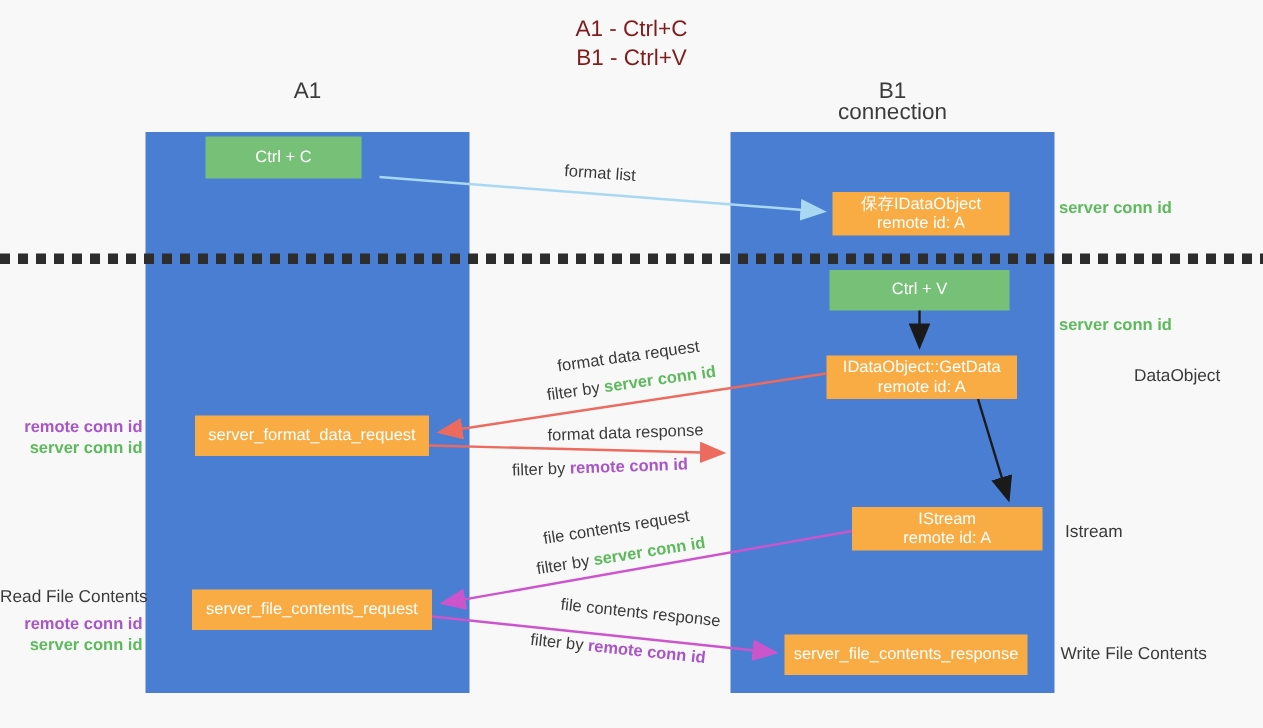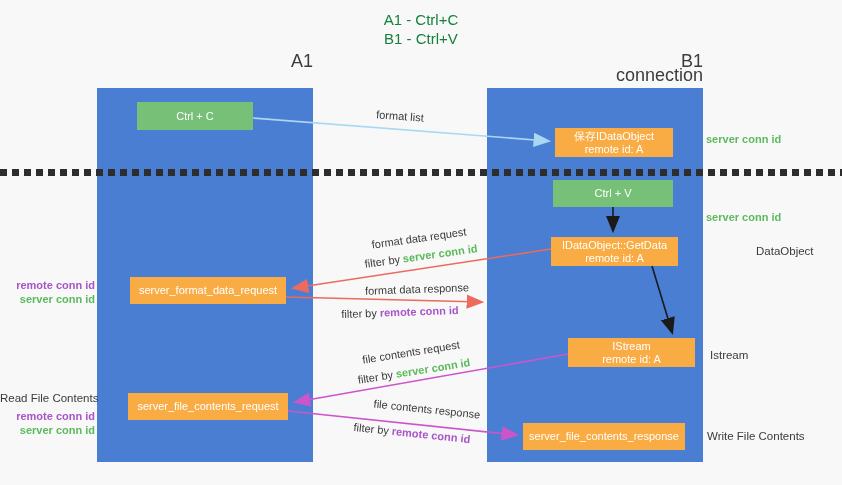--- a/index.html
+++ b/index.html
@@ -4,23 +4,23 @@
 <style>
   html,body{margin:0;padding:0;background:#f8f8f8;}
   .canvas{
     position:relative;width:842px;height:485px;overflow:hidden;
     background:#f8f8f8;
     font-family:"Liberation Sans", sans-serif;
     color:#3a3a3a;
   }
   .abs{position:absolute;}
   
-  .title{left:0;top:10px;width:842px;text-align:center;font-size:15px;line-height:19px;color:#15803d;}
+  .title{left:0;top:10px;width:842px;text-align:center;font-size:15px;line-height:19px;color:#7f1d1d;}
   
-  .ll-head{top:54px;width:216px;text-align:right;font-size:18px;line-height:14px;color:#3c3c3c;}
+  .ll-head{top:54px;width:216px;text-align:center;font-size:15px;line-height:14px;color:#3c3c3c;}
   
   .column{top:88px;width:216px;height:374px;background:#4a7ed2;}
   
   .dotted{left:0;top:169px;width:842px;height:7px;z-index:6;
     background:repeating-linear-gradient(90deg,#2d2d2d 0 7px,transparent 7px 12px);}
   
   .node{z-index:4;display:flex;flex-direction:column;align-items:center;justify-content:center;
     color:#fff;font-size:11px;line-height:13px;text-align:center;white-space:nowrap;}
   .green{background:#77c077;}
   .orange{background:#f9ac44;}
@@ -77,21 +77,21 @@
     </defs>
     <line x1="253" y1="118" x2="548" y2="141" stroke="#a8d8f2" stroke-width="1.6" marker-end="url(#m-blue)"></line>
     <line x1="613" y1="207" x2="613" y2="230" stroke="#1a1a1a" stroke-width="1.6" marker-end="url(#m-black)"></line>
     <line x1="551" y1="249" x2="294" y2="288" stroke="#ec6a5e" stroke-width="1.6" marker-end="url(#m-red)"></line>
     <line x1="286" y1="297" x2="481" y2="302" stroke="#ec6a5e" stroke-width="1.6" marker-end="url(#m-red)"></line>
     <line x1="652" y1="266" x2="672" y2="332" stroke="#1a1a1a" stroke-width="1.6" marker-end="url(#m-black)"></line>
     <line x1="568" y1="354" x2="296" y2="402" stroke="#cc55cc" stroke-width="1.6" marker-end="url(#m-magenta)"></line>
     <line x1="288" y1="411" x2="516" y2="435" stroke="#cc55cc" stroke-width="1.6" marker-end="url(#m-magenta)"></line>
   </svg>
 
-  <div class="abs node green" style="left:137px;top:102px;width:116px;height:28px;">
+  <div class="abs node green" style="left:137px;top:91px;width:104px;height:28px;">
     <div>Ctrl + C</div>
   </div>
 
   <div class="abs node orange" style="left:555px;top:128px;width:118px;height:29px;justify-content:center;">
     <div>保存IDataObject</div>
     <div>remote id: A</div>
   </div>
 
   <div class="abs node green" style="left:553px;top:180px;width:120px;height:27px;">
     <div>Ctrl + V</div>

